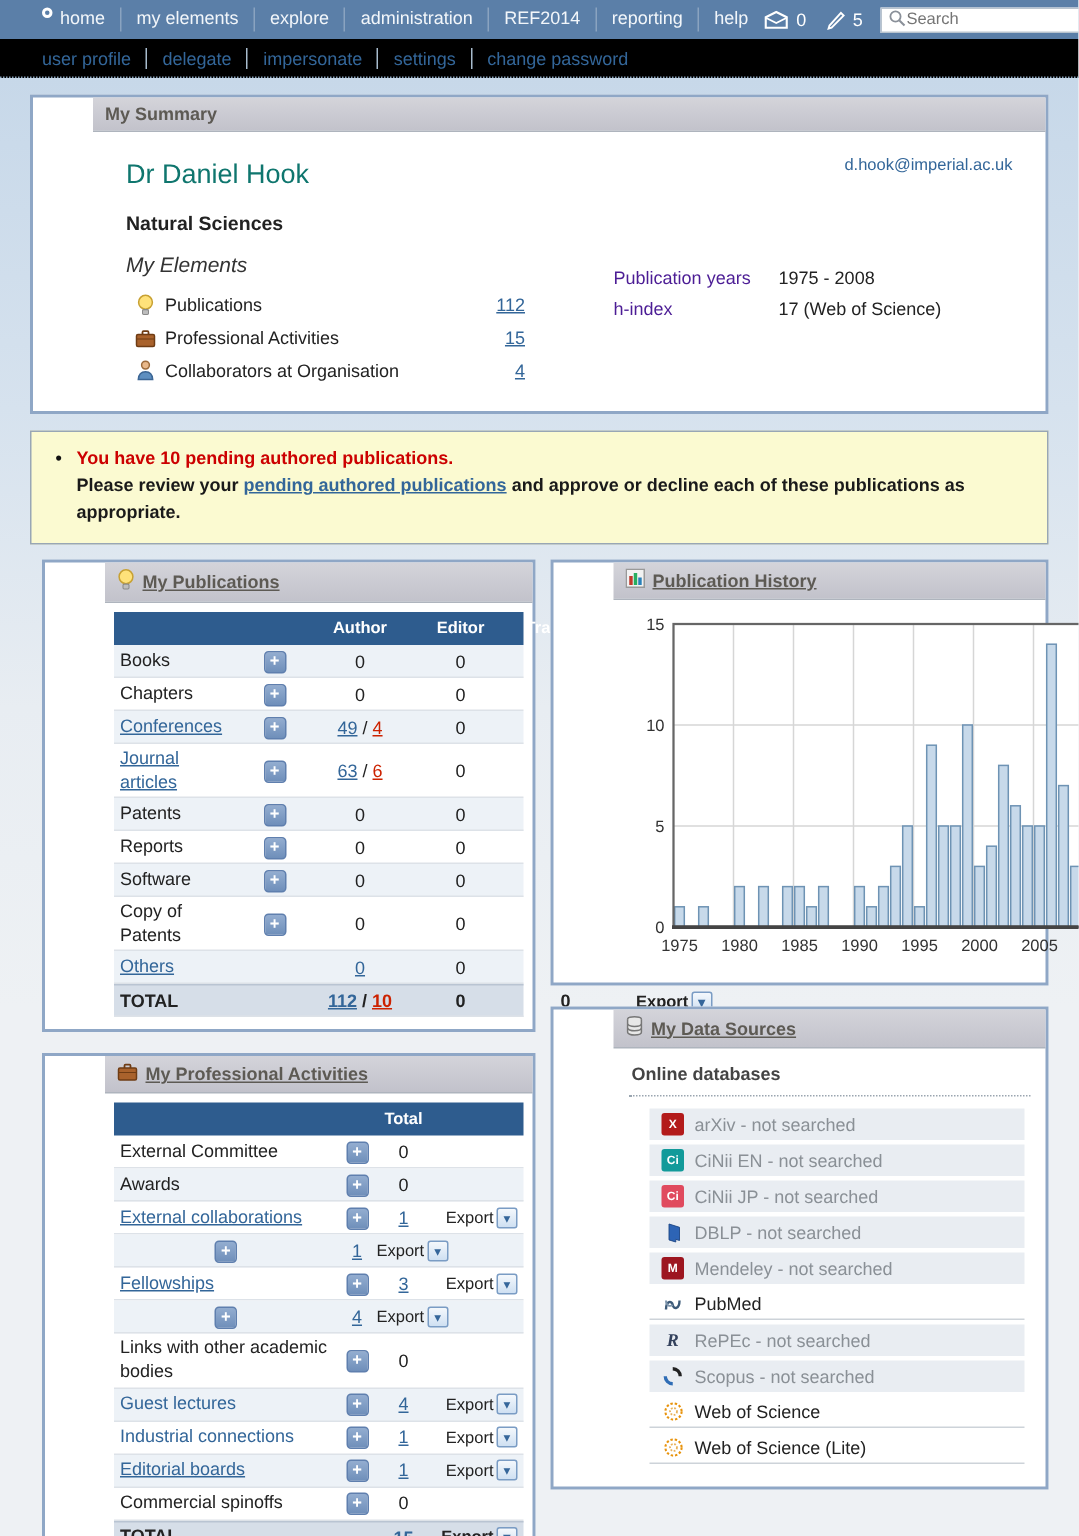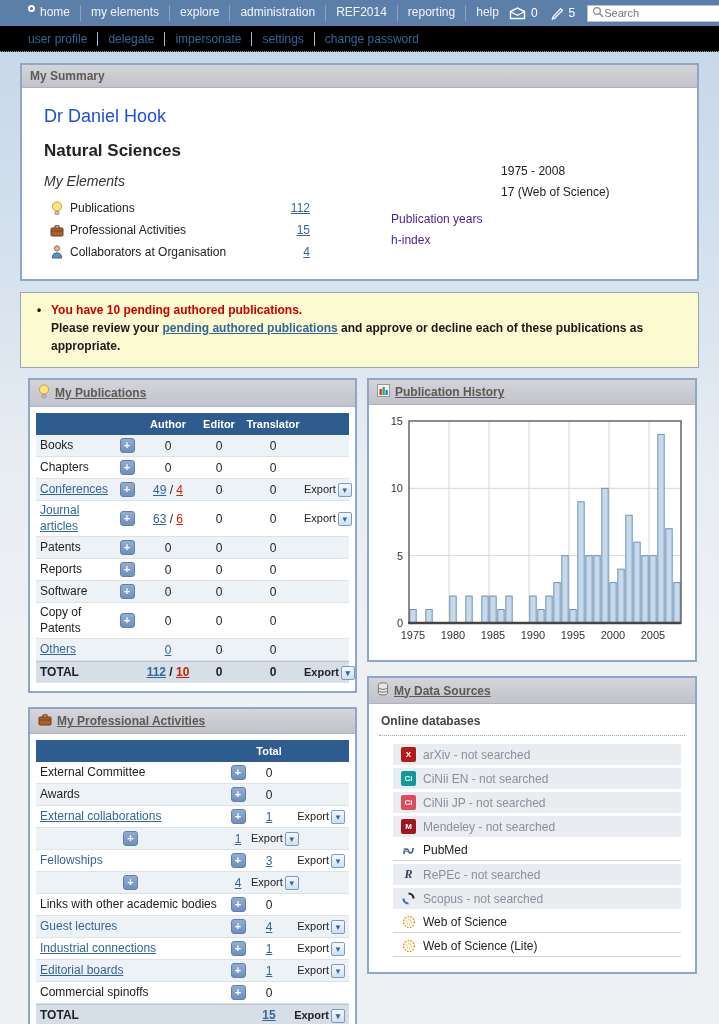--- a/index.html
+++ b/index.html
@@ -50,47 +50,47 @@
   }
   .subnav a + a { border-left:1px solid #a8bccd; }
 
   
   .content {
     min-height:971px;
     background:linear-gradient(to bottom,#c7d8e9 0px,#d6e2ee 220px,#e8edf2 420px,#eef1f4 620px);
     padding:11px 20px 20px 20px;
   }
 
-  .panel { border:2px solid #8fa7c6; background:#fff; }
+  .panel { border:2px solid #8fa7c6; background:#fff;padding-left:40px; }
   .panel-header {
     background:linear-gradient(#d4d4da,#c2c2cb);
     border-bottom:1px solid #aeb4bd;
     padding:4px 8px; font-weight:bold; color:#555;
     display:flex; align-items:center; gap:5px;
   }
   .panel-header .ptitle { color:#5d5a54; }
   .panel-header.linked .ptitle { text-decoration:underline; }
 
   
   .summary-body { padding:14px 22px 16px 22px; display:flex; }
   .sum-left { width:55%; }
   .sum-right { width:45%; }
-  .person-name { font-size:18px; color:#1d4ed8; margin:4px 0 14px 0; }
-  .dept { font-weight:bold; font-size:17px; margin-bottom:12px; }
+  .person-name { font-size:18px; color:#0f766e; margin:4px 0 14px 0; }
+  .dept { font-weight:bold; font-size:13px; margin-bottom:12px; }
   .myel { font-style:italic; font-size:14px; color:#333; margin-bottom:8px; }
   .el-row { display:flex; align-items:center; height:22px; }
   .el-ico { width:26px; display:inline-flex; justify-content:center; }
   .el-label { width:200px; }
   .el-count { width:40px; text-align:right; }
   .el-count a { color:#336699; }
   .email-line { text-align:right; }
   .email-line a { color:#336699; font-size:11px; }
   .stats { margin-top:62px; }
   .stat-row { display:flex; height:21px; }
-  .stat-label { width:110px; color:#4c1d95;margin-top:48px; }
+  .stat-label { width:110px; color:#4c1d95; }
   .stat-value { color:#222; }
 
   
   .alert {
     margin-top:11px; background:#fbfad1; border:1px solid #98a6b5;
     padding:10px 14px 12px 30px;
   }
   .alert .bullet { position:absolute; margin-left:-14px; color:#111; font-weight:bold; }
   .alert-line1 { color:#cc0000; font-weight:bold; margin-bottom:2px; position:relative; }
   .alert-line2 { color:#1a1a1a; font-weight:bold; line-height:1.5; }
@@ -103,21 +103,21 @@
 
   
   .tbl { padding:6px 6px 8px 6px; }
   .thead {
     background:#2e5c8e; color:#fff; font-weight:bold; font-size:11px;
     display:grid; align-items:center; height:22px;
   }
   .trow { display:grid; align-items:center; min-height:22px; border-bottom:1px solid #dde2e8; padding:2px 0; }
   .trow.stripe { background:#edf2f7; }
   .trow.total { background:#d6dee8; font-weight:bold; border-top:1px solid #b9c4d2; }
-  .pub-grid  { grid-template-columns:78px 26px 56px 46px 62px 1fr; }
+  .pub-grid  { grid-template-columns:78px 26px 56px 46px 62px 1fr;gap:16px; }
   .act-grid  { grid-template-columns:1fr 26px 36px 62px; }
   .cell-label { padding-left:4px; line-height:1.3; }
   .cell-label a { color:#336699; }
   .cnum { text-align:center; }
   .cnum a { color:#336699; }
   .cnum a.red, .red { color:#cc2200; }
   .chead { text-align:center; }
   .plus {
     width:15px; height:15px; border-radius:3px;
     background:linear-gradient(#93add0,#6f8fba); border:1px solid #5f7fae;
@@ -234,20 +234,21 @@
                   <circle cx="6" cy="3.4" r="2.6" fill="#e8b88a" stroke="#9c6b3c"></circle>
                   <path d="M1.2 13 Q1.5 7.8 6 7.8 Q10.5 7.8 10.8 13 Z" fill="#5e8fc0" stroke="#3c6695"></path>
                 </svg>
               </span>
               <span class="el-label">Collaborators at Organisation</span>
               <span class="el-count"><a style="text-decoration: underline;">4</a></span>
             </div>
           </div>
       </div>
       <div class="sum-right">
+        <div class="email-line"><a>d.hook@imperial.ac.uk</a></div>
         <div class="stats" id="summary-stats">
             <div class="stat-row">
               <span class="stat-label">Publication years</span>
               <span class="stat-value">1975 - 2008</span>
             </div>
             <div class="stat-row">
               <span class="stat-label">h-index</span>
               <span class="stat-value">17 (Web of Science)</span>
             </div>
           </div>
@@ -400,21 +401,21 @@
               <span class="cplus" style="text-align: center;"><span class="plus">+</span></span>
               <span class="cnum"><a style="text-decoration: underline;">1</a></span>
               <span class="cell-export"><span class="exp-label">Export</span><span class="exp-btn">▾</span></span>
             </div>
             <div class="trow act-grid stripe">
               <span class="cplus" style="text-align: center;"><span class="plus">+</span></span>
               <span class="cnum"><a style="text-decoration: underline;">1</a></span>
               <span class="cell-export"><span class="exp-label">Export</span><span class="exp-btn">▾</span></span>
             </div>
             <div class="trow act-grid">
-              <span class="cell-label"><a style="">Fellowships</a></span>
+              <span class="cell-label"><a style="text-decoration: underline;">Fellowships</a></span>
               <span class="cplus" style="text-align: center;"><span class="plus">+</span></span>
               <span class="cnum"><a style="text-decoration: underline;">3</a></span>
               <span class="cell-export"><span class="exp-label">Export</span><span class="exp-btn">▾</span></span>
             </div>
             <div class="trow act-grid stripe">
               <span class="cplus" style="text-align: center;"><span class="plus">+</span></span>
               <span class="cnum"><a style="text-decoration: underline;">4</a></span>
               <span class="cell-export"><span class="exp-label">Export</span><span class="exp-btn">▾</span></span>
             </div>
             <div class="trow act-grid">
@@ -423,21 +424,21 @@
               <span class="cnum">0</span>
               <span class="cell-export"></span>
             </div>
             <div class="trow act-grid stripe">
               <span class="cell-label"><a style="">Guest lectures</a></span>
               <span class="cplus" style="text-align: center;"><span class="plus">+</span></span>
               <span class="cnum"><a style="text-decoration: underline;">4</a></span>
               <span class="cell-export"><span class="exp-label">Export</span><span class="exp-btn">▾</span></span>
             </div>
             <div class="trow act-grid">
-              <span class="cell-label"><a style="text-decoration: underline;">Industrial connections</a></span>
+              <span class="cell-label"><a style="">Industrial connections</a></span>
               <span class="cplus" style="text-align: center;"><span class="plus">+</span></span>
               <span class="cnum"><a style="text-decoration: underline;">1</a></span>
               <span class="cell-export"><span class="exp-label">Export</span><span class="exp-btn">▾</span></span>
             </div>
             <div class="trow act-grid stripe">
               <span class="cell-label"><a style="text-decoration: underline;">Editorial boards</a></span>
               <span class="cplus" style="text-align: center;"><span class="plus">+</span></span>
               <span class="cnum"><a style="text-decoration: underline;">1</a></span>
               <span class="cell-export"><span class="exp-label">Export</span><span class="exp-btn">▾</span></span>
             </div>
@@ -546,20 +547,28 @@
               </div>
               <div class="ds-row unsearched">
                 <span class="ds-ico" style="background: rgb(18, 154, 154);">Ci</span>
                 <span>CiNii EN - not searched</span>
               </div>
               <div class="ds-row unsearched">
                 <span class="ds-ico" style="background: rgb(224, 74, 94);">Ci</span>
                 <span>CiNii JP - not searched</span>
               </div>
               <div class="ds-row unsearched">
+                <span class="ds-ico">
+                  <svg width="12" height="14" viewBox="0 0 12 14">
+                    <path d="M3 1 L10 3.2 L10 12 L7.5 11.2 L7.5 13 L3 11.6 Z" fill="#2d64b5" stroke="#1c4583" stroke-width="0.6"></path>
+                  </svg>
+                </span>
+                <span>DBLP - not searched</span>
+              </div>
+              <div class="ds-row unsearched">
                 <span class="ds-ico" style="background: rgb(157, 22, 32);">M</span>
                 <span>Mendeley - not searched</span>
               </div>
               <div class="ds-row searched">
                 <span class="ds-ico">
                   <svg width="13" height="13" viewBox="0 0 13 13">
                     <path d="M2 10 C2 4 6 4 6.5 7 C7 10 11 10 11 4" fill="none" stroke="#3c5a78" stroke-width="1.6"></path>
                     <path d="M2 4 C2 8 5 8 6.5 7" fill="none" stroke="#7d94ab" stroke-width="1.3"></path>
                   </svg>
                 </span>

